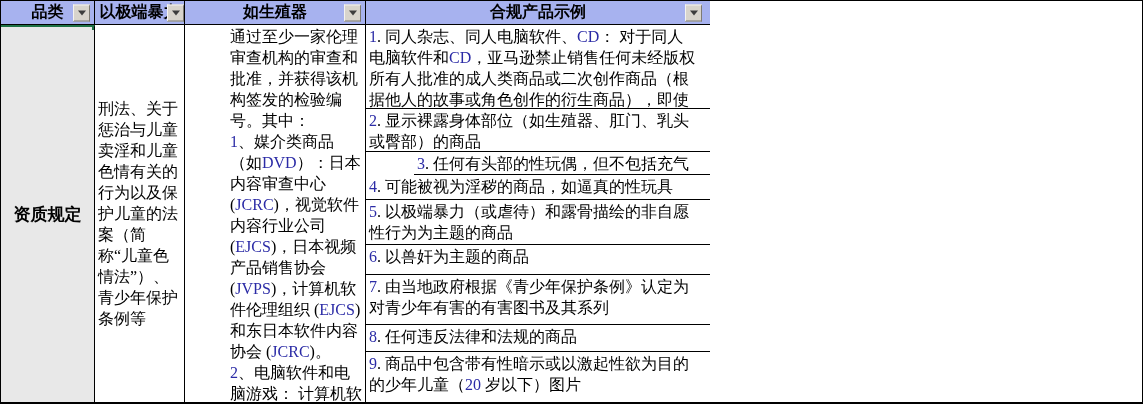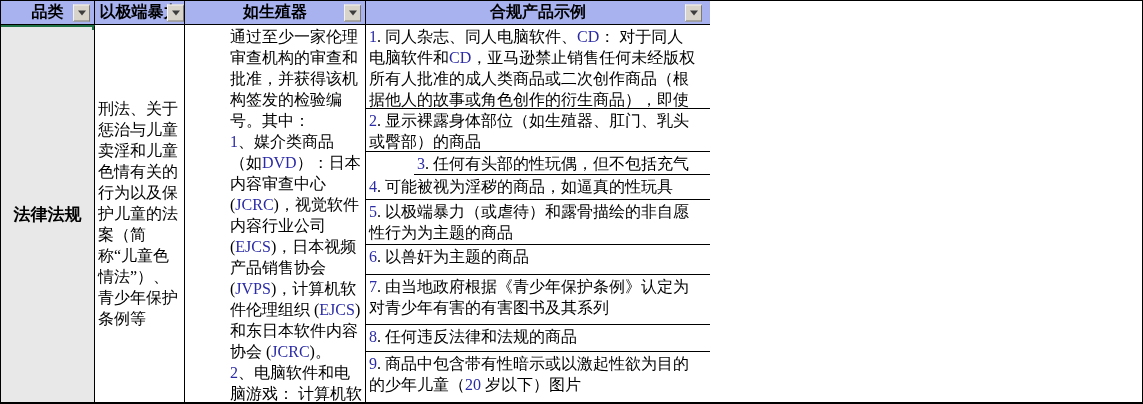--- a/index.html
+++ b/index.html
@@ -117,21 +117,21 @@
       <span>合规产品示例</span>
       <button class="filter filter-col4">
           <span class="tri"></span>
         </button>
     </div>
   </div>
 
   <div class="brow">
     <div class="cell c1">
       <span class="fill-handle"></span>
-      <span>法律法规</span>
+      <span>资质规定</span>
     </div>
     <div class="cell c2">
       <span>刑法、关于惩治与儿童卖淫和儿童色情有关的行为以及保护儿童的法案（简称“儿童色情法”）、青少年保护条例等</span>
     </div>
     <div class="cell c3 latinize">通过至少一家伦理审查机构的审查和批准，并获得该机构签发的检验编号。其中：
 <span class="lat">1</span>、媒介类商品（如<span class="lat">DVD</span>）：日本内容审查中心 (<span class="lat">JCRC</span>)，视觉软件内容行业公司 (<span class="lat">EJCS</span>)，日本视频产品销售协会 (<span class="lat">JVPS</span>)，计算机软件伦理组织 (<span class="lat">EJCS</span>) 和东日本软件内容协会 (<span class="lat">JCRC</span>)。
 <span class="lat">2</span>、电脑软件和电脑游戏： 计算机软件伦理机构或日本内容审查中心 (<span class="lat">JCRC</span>)。
 <span class="lat">3</span>、视频游戏： 电脑娱乐评级机构 (<span class="lat">CERO</span>)。</div>
     <div class="cell c5">
       <div class="risk-item latinize"><span class="lat">1</span>. 同人杂志、同人电脑软件、<span class="lat">CD</span>： 对于同人电脑软件和<span class="lat">CD</span>，亚马逊禁止销售任何未经版权所有人批准的成人类商品或二次创作商品（根据他人的故事或角色创作的衍生商品），即使这些商品被归类为成人媒介类商品也是如此</div>

